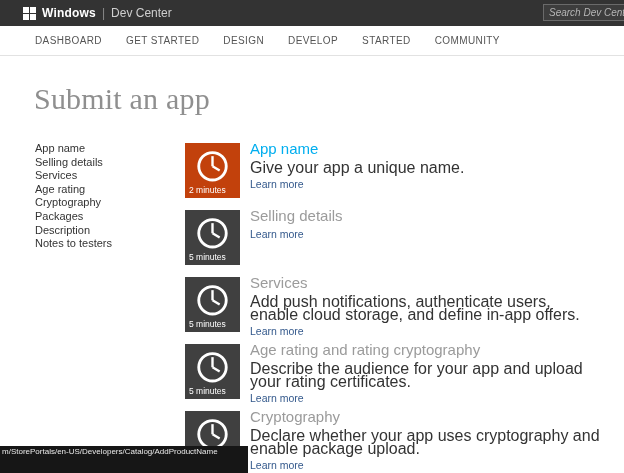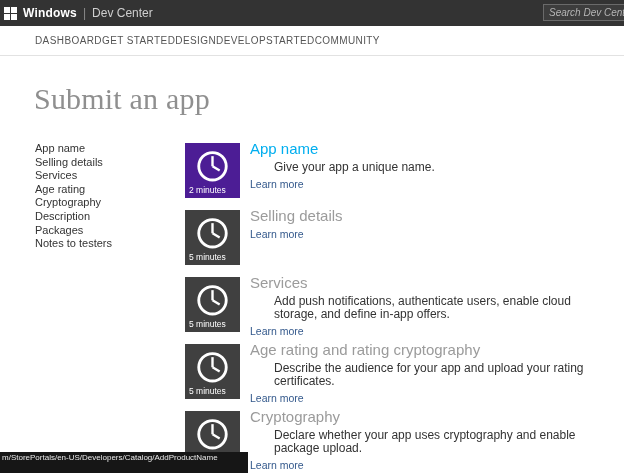--- a/index.html
+++ b/index.html
@@ -11,38 +11,38 @@
     font-family: "Liberation Sans", sans-serif;
     color: #333;
   }
 
   
   .topbar {
     position: absolute; top: 0; left: 0; width: 624px; height: 26px;
     background: #333333;
     display: flex; align-items: center;
   }
-  .brand { display: flex; align-items: center; margin-left: 4px; cursor: pointer; }
+  .brand { display: flex; align-items: center; margin-left: 23px; cursor: pointer; }
   .winlogo { display: inline-flex; margin-right: 6px; margin-top: 1px; }
   .brand-name { color: #ffffff; font-size: 12px; font-weight: bold; letter-spacing: .2px; }
   .brand-sep { color: #8a8a8a; font-size: 12px; margin: 0 6px; font-weight: normal; }
   .brand-suffix { color: #cfcfcf; font-size: 12px; }
   .search {
     position: absolute; top: 4px; left: 543px; width: 120px; height: 17px;
     background: #3d3d3d; border: 1px solid #6a6a6a; color: #b5b5b5;
     font-size: 10px; padding: 0 5px; outline: none;
     font-family: "Liberation Sans", sans-serif; font-style: italic;
   }
   .search::placeholder { color: #b5b5b5; opacity: 1; }
 
   
   .nav {
     position: absolute; top: 26px; left: 0; width: 624px; height: 30px;
     background: #ffffff; display: flex; align-items: center;
-    padding-left: 35px; 
+    padding-left: 35px; gap: 24px;
     border-bottom: 1px solid #e2e2e2;
   }
   .nav-item {
     font-size: 10px; color: #555555; letter-spacing: .4px; cursor: pointer;
     white-space: nowrap;
   }
 
   
   .page-title {
     position: absolute; top: 82px; left: 34px;
@@ -56,38 +56,38 @@
     text-decoration: none; cursor: pointer;
   }
 
   
   .steps { position: absolute; top: 143px; left: 185px; width: 420px; }
   .step { position: relative; height: 55px; margin-bottom: 12px; }
   .tile {
     position: absolute; top: 0; left: 0; width: 55px; height: 55px;
     background: #404040; cursor: pointer;
   }
-  .tile.active { background: #4c1d95; text-align: right; }
+  .tile.active { background: #c2410c; text-align: right; }
   .tile svg { position: absolute; top: 3px; left: 6px; }
   .mins {
     position: absolute; left: 4px; bottom: 3px;
     color: #ffffff; font-size: 8.5px;
   }
   .info { position: absolute; left: 65px; top: -3px; width: 350px; }
   .step-title { font-size: 15px; color: #9b9b9b; font-weight: 400; cursor: pointer; }
   .step-title.accent { color: #00aeef; }
-  .step-desc { font-size: 12px; color: #333333; margin-top: 4px; line-height: 13px; margin-left: 24px; }
+  .step-desc { font-size: 16px; color: #333333; margin-top: 4px; line-height: 13px; }
   .learn {
     display: inline-block; font-size: 10.5px; color: #34598c;
     text-decoration: none; margin-top: 0; cursor: pointer;
   }
 
   
   .statusbar {
-    position: absolute; left: 0; bottom: 0; width: 248px; height: 21px;
+    position: absolute; left: 0; bottom: 0; width: 248px; height: 27px;
     background: #161616; color: #e8e8e8; font-size: 8px; line-height: 11px;
     padding-left: 2px; white-space: nowrap; overflow: hidden;
   }
 </style>
 </head>
 <body>
 
 <header class="topbar">
   <div class="brand">
     <span class="winlogo">
@@ -115,22 +115,22 @@
 </nav>
 
 <h1 class="page-title">Submit an app</h1>
 
 <aside class="sidebar">
   <a class="side-link">App name</a>
   <a class="side-link">Selling details</a>
   <a class="side-link">Services</a>
   <a class="side-link">Age rating</a>
   <a class="side-link">Cryptography</a>
+  <a class="side-link">Packages</a>
   <a class="side-link">Description</a>
-  <a class="side-link">Packages</a>
   <a class="side-link">Notes to testers</a>
 </aside>
 
 <main class="steps">
 
   <div class="step">
     <div class="tile active">
       <svg class="clock" width="43" height="43" viewBox="0 0 36 36">
         <circle cx="18" cy="17" r="11.5" fill="none" stroke="#ffffff" stroke-width="2.4"></circle>
         <line x1="18" y1="17" x2="18" y2="8.5" stroke="#ffffff" stroke-width="2"></line>

